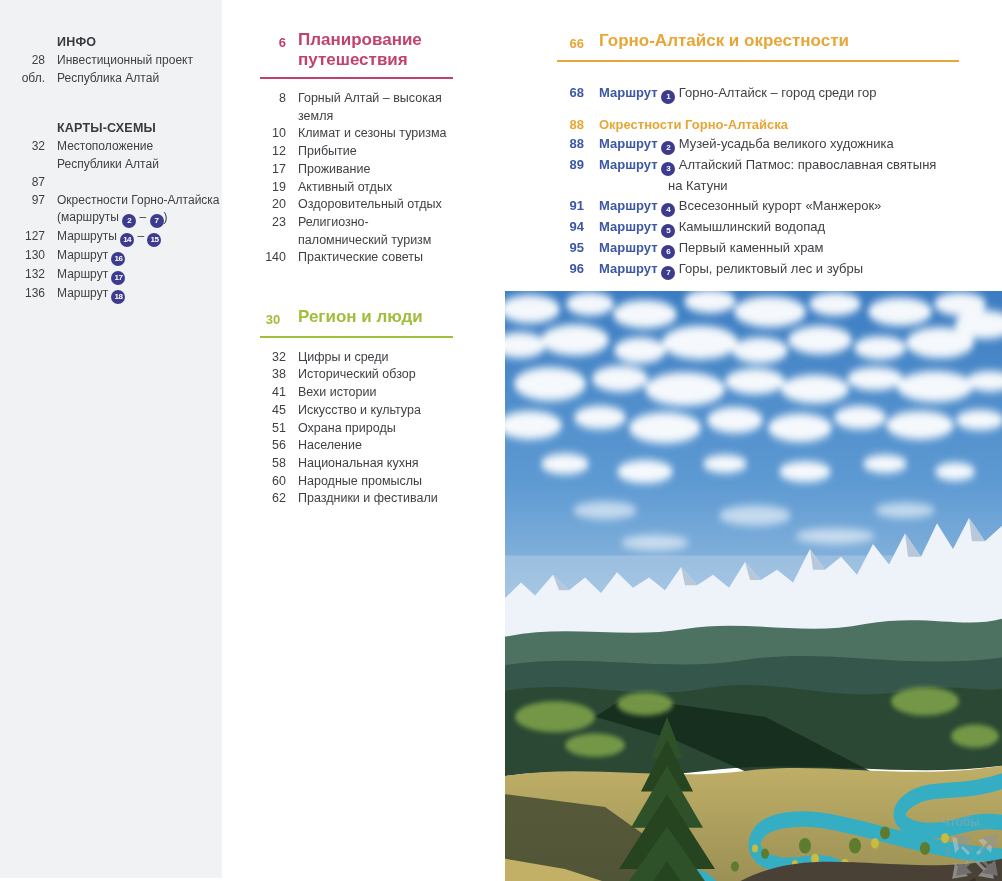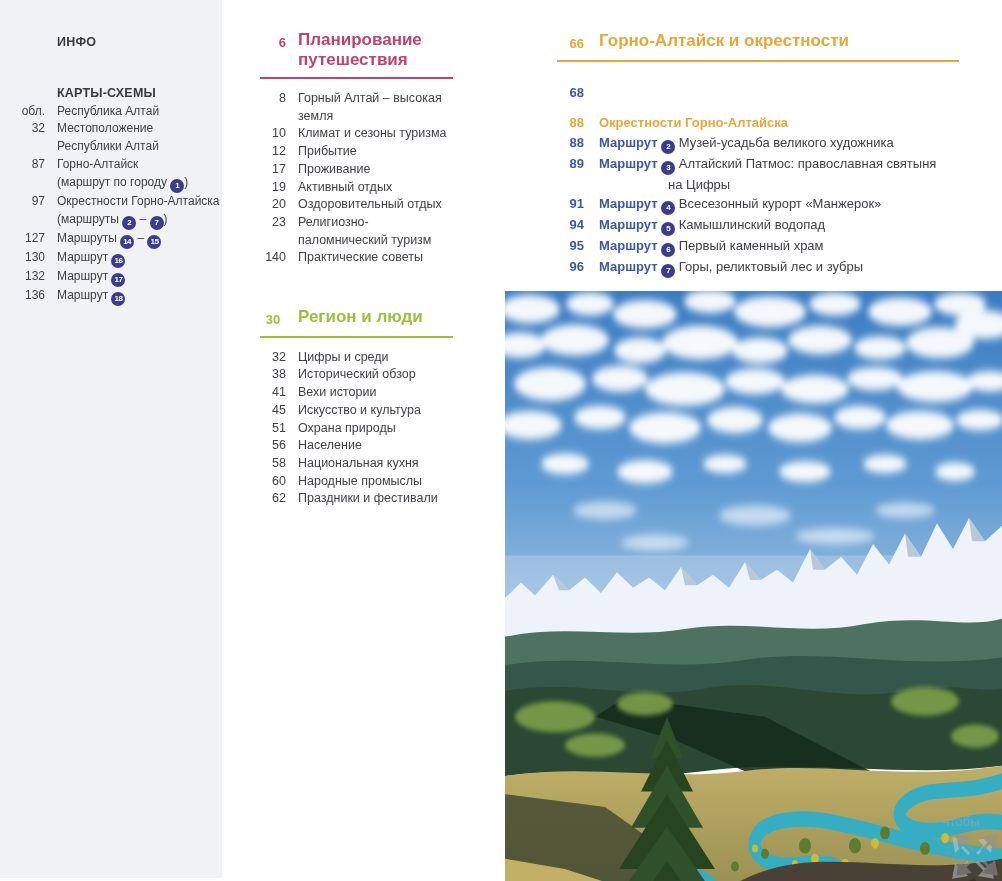--- a/index.html
+++ b/index.html
@@ -58,43 +58,45 @@
 <body>
 
 <div id="stage">
 
   <div class="left-panel">
     <div class="lp-inner">
         <div class="row">
           <div class="num"></div>
           <div class="txt lp-title">ИНФО</div>
         </div>
+        <div class="row">
+          <div class="num">28</div>
+          <div class="txt">
+            <div class="line">Инвестиционный проект</div>
+          </div>
+        </div>
+        <div class="row">
+          <div class="num">обл.</div>
+          <div class="txt">
+            <div class="line">Республика Алтай</div>
+          </div>
+        </div>
         <div class="row lp-gap">
           <div class="num"></div>
           <div class="txt lp-title">КАРТЫ-СХЕМЫ</div>
         </div>
         <div class="row">
-          <div class="num">обл.</div>
-          <div class="txt">
-            <div class="line">Республика Алтай</div>
-          </div>
-        </div>
-        <div class="row">
           <div class="num">32</div>
           <div class="txt">
             <div class="line">Местоположение</div>
             <div class="line">Республики Алтай</div>
           </div>
         </div>
         <div class="row">
           <div class="num">87</div>
-          <div class="txt">
-            <div class="line">Горно-Алтайск</div>
-            <div class="line">(маршрут по городу <span class="badge">1</span>)</div>
-          </div>
         </div>
         <div class="row">
           <div class="num">97</div>
           <div class="txt">
             <div class="line">Окрестности Горно-Алтайска</div>
             <div class="line">(маршруты <span class="badge">2</span> – <span class="badge">7</span>)</div>
           </div>
         </div>
         <div class="row">
           <div class="num">127</div>
@@ -251,36 +253,39 @@
 
   <div class="right-col">
     <div class="row rc-heading">
       <div class="num" id="rc-num" style="color: rgb(232, 166, 54);">66</div>
       <div class="txt h-title" id="rc-title" style="color: rgb(232, 166, 54);">Горно-Алтайск и окрестности</div>
     </div>
     <div class="rc-rule" id="rc-rule" style="border-color: rgb(232, 166, 54);"></div>
     <div class="rc-rows">
         <div class="row route">
           <div class="num">68</div>
+          <div class="txt">
+            <div class="line"><span class="rlabel">Маршрут</span> <span class="badge">1</span> Горно-Алтайск – город среди гор</div>
+          </div>
         </div>
         <div class="row sub">
           <div class="num">88</div>
           <div class="txt">Окрестности Горно-Алтайска</div>
         </div>
         <div class="row route">
           <div class="num">88</div>
           <div class="txt">
             <div class="line"><span class="rlabel">Маршрут</span> <span class="badge">2</span> Музей-усадьба великого художника</div>
           </div>
         </div>
         <div class="row route">
           <div class="num">89</div>
           <div class="txt">
             <div class="line"><span class="rlabel">Маршрут</span> <span class="badge">3</span> Алтайский Патмос: православная святыня</div>
-            <div class="cont">на Цифры</div>
+            <div class="cont">на Катуни</div>
           </div>
         </div>
         <div class="row route">
           <div class="num">91</div>
           <div class="txt">
             <div class="line"><span class="rlabel">Маршрут</span> <span class="badge">4</span> Всесезонный курорт «Манжерок»</div>
           </div>
         </div>
         <div class="row route">
           <div class="num">94</div>

